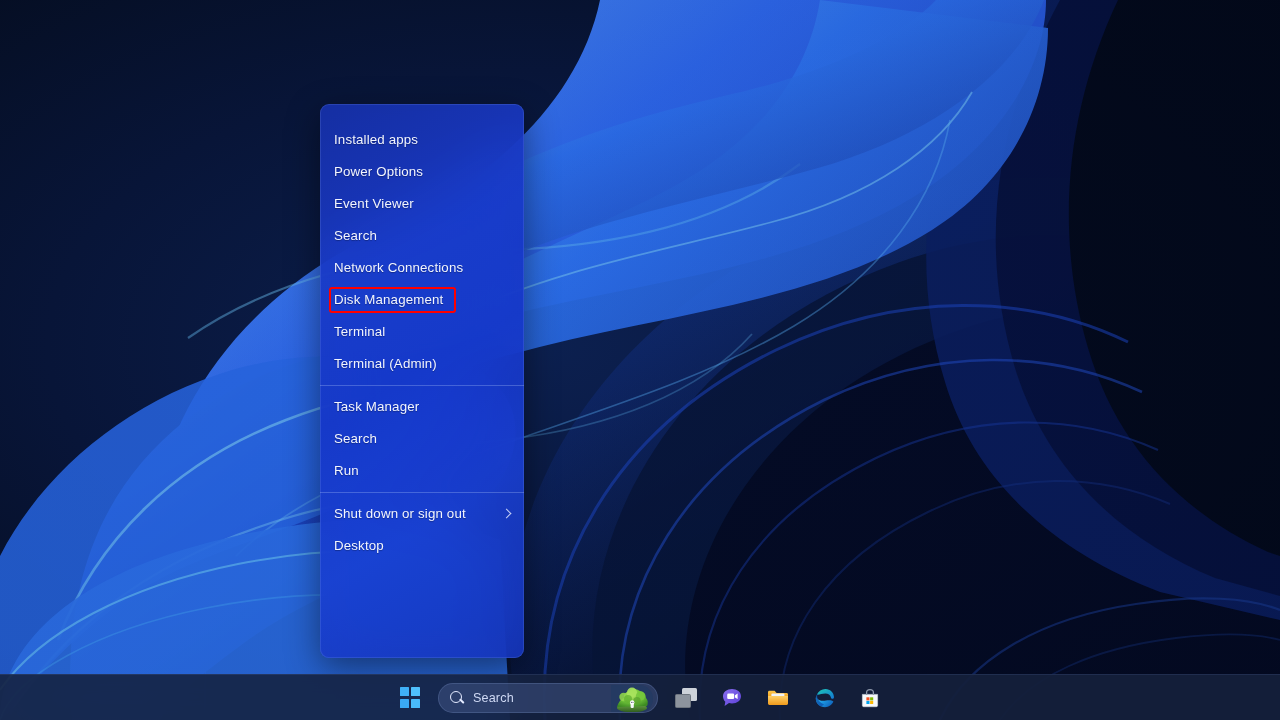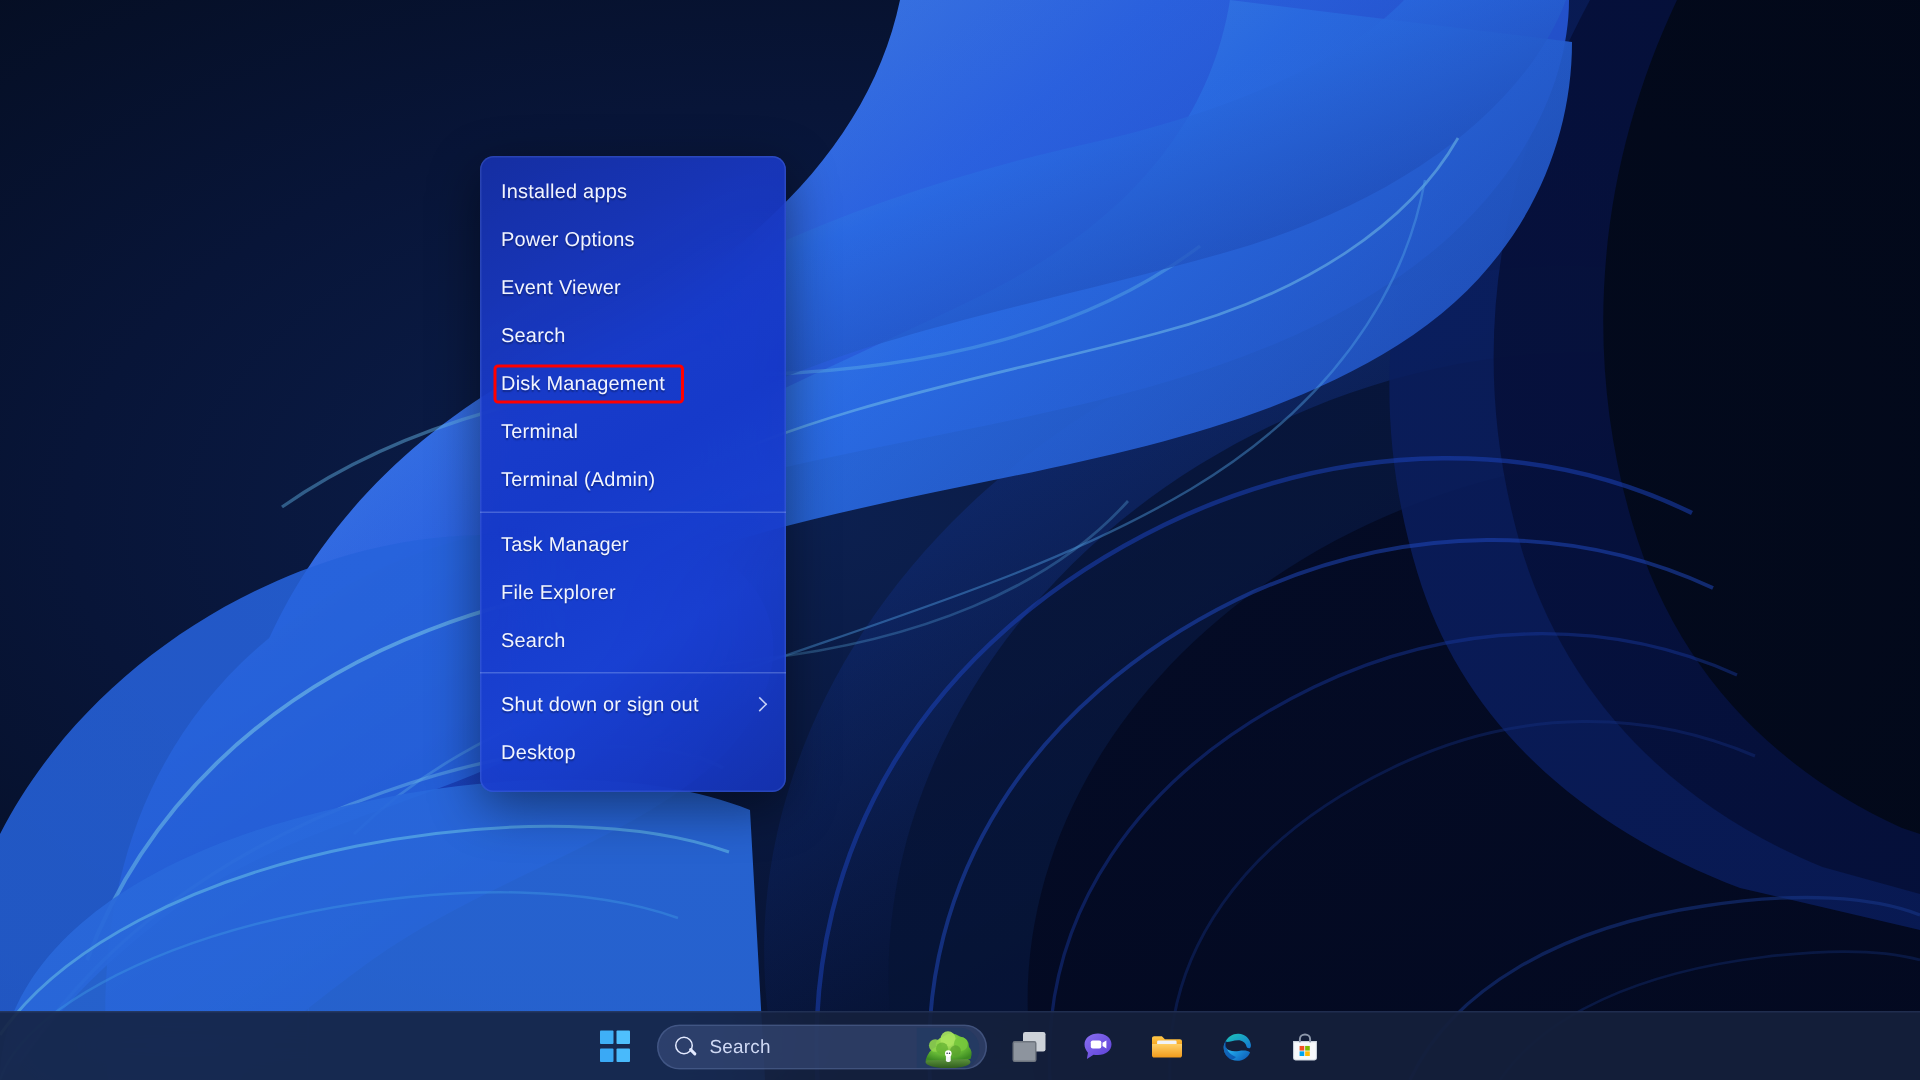--- a/index.html
+++ b/index.html
@@ -16,32 +16,32 @@
     width:1280px; height:720px;
     overflow:hidden;
     background:#061026;
   }
   #wallpaper { position:absolute; inset:0; width:1280px; height:720px; display:block; }
 
   
   #winx-menu {
     position:absolute;
     left:320px; top:104px;
-    width:204px; height:424px;
+    width:204px; height:554px;
     border-radius:9px;
     background:linear-gradient(150deg,
         rgba(23,49,173,0.90) 0%,
         rgba(26,57,196,0.90) 22%,
         rgba(22,53,196,0.90) 48%,
         rgba(26,62,205,0.90) 72%,
         rgba(22,52,184,0.90) 100%);
     backdrop-filter:blur(26px) saturate(140%);
     -webkit-backdrop-filter:blur(26px) saturate(140%);
     box-shadow:0 10px 34px rgba(0,0,0,0.45), 0 0 0 1px rgba(150,180,255,0.16) inset;
-    padding:8px 0 9px 0;
+    padding:20px 0 9px 0;
     overflow:hidden;
   }
   .menu-group { display:block; }
   .menu-item {
     position:relative;
     height:32px;
     display:flex; align-items:center;
     padding:0 12px 0 14px;
     cursor:default;
     user-select:none;
@@ -271,43 +271,46 @@
       </div>
       <div class="menu-item">
         <span class="label">Power Options</span>
       </div>
       <div class="menu-item">
         <span class="label">Event Viewer</span>
       </div>
       <div class="menu-item">
         <span class="label">Search</span>
       </div>
+      <div class="menu-item">
+        <span class="label">Network Connections</span>
+      </div>
       <div class="menu-item annotated">
         <span class="annot-box"></span>
         <span class="label">Disk Management</span>
       </div>
       <div class="menu-item">
         <span class="label">Terminal</span>
       </div>
       <div class="menu-item">
         <span class="label">Terminal (Admin)</span>
       </div>
     </div>
 
     <div class="menu-sep"></div>
 
     <div class="menu-group">
       <div class="menu-item">
         <span class="label">Task Manager</span>
       </div>
       <div class="menu-item">
-        <span class="label">File Explorer</span>
-      </div>
-      <div class="menu-item">
         <span class="label">Search</span>
+      </div>
+      <div class="menu-item">
+        <span class="label">Run</span>
       </div>
     </div>
 
     <div class="menu-sep"></div>
 
     <div class="menu-group">
       <div class="menu-item">
         <span class="label">Shut down or sign out</span>
         <span class="chevron"></span>
       </div>

